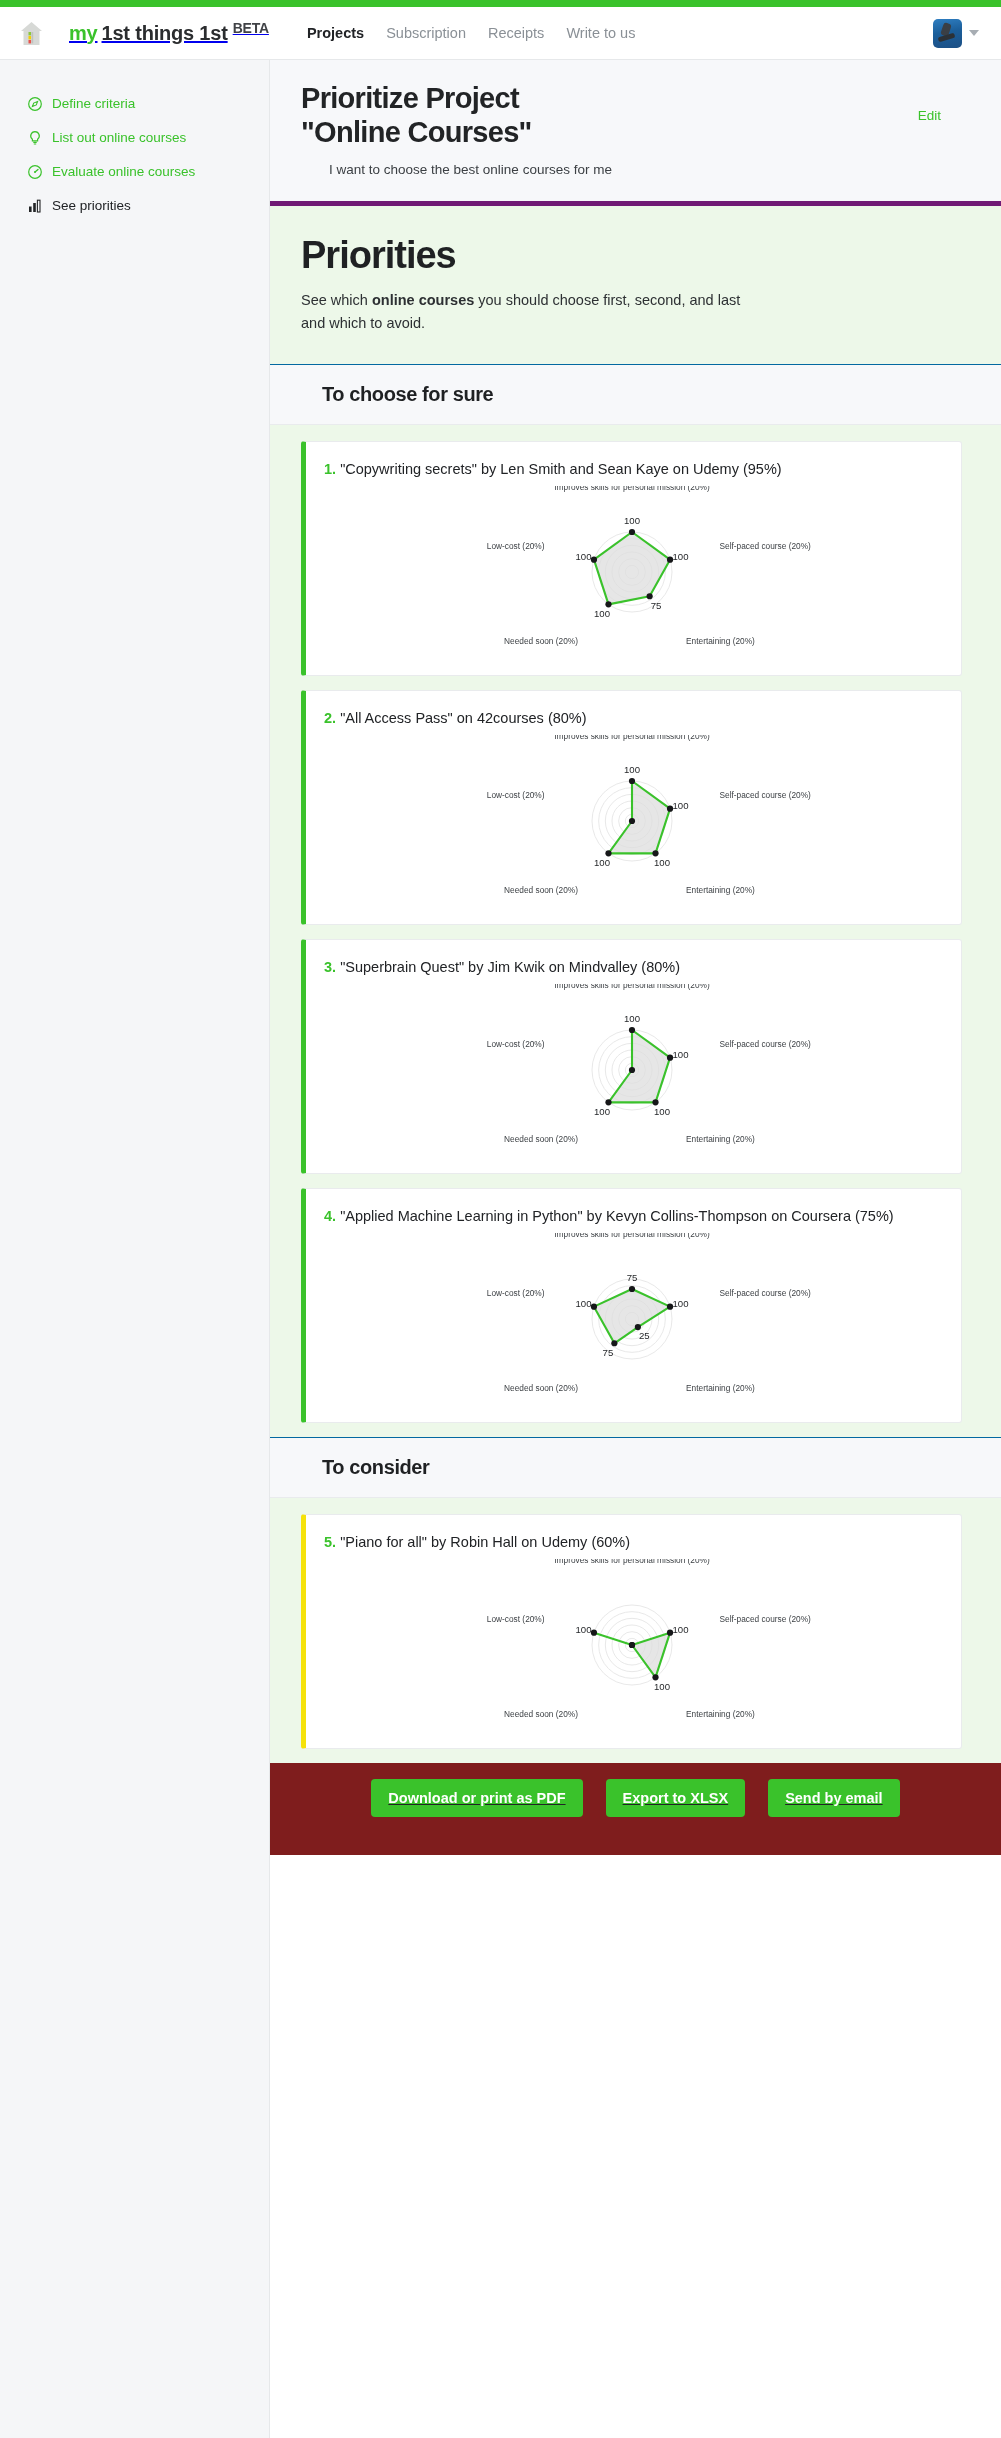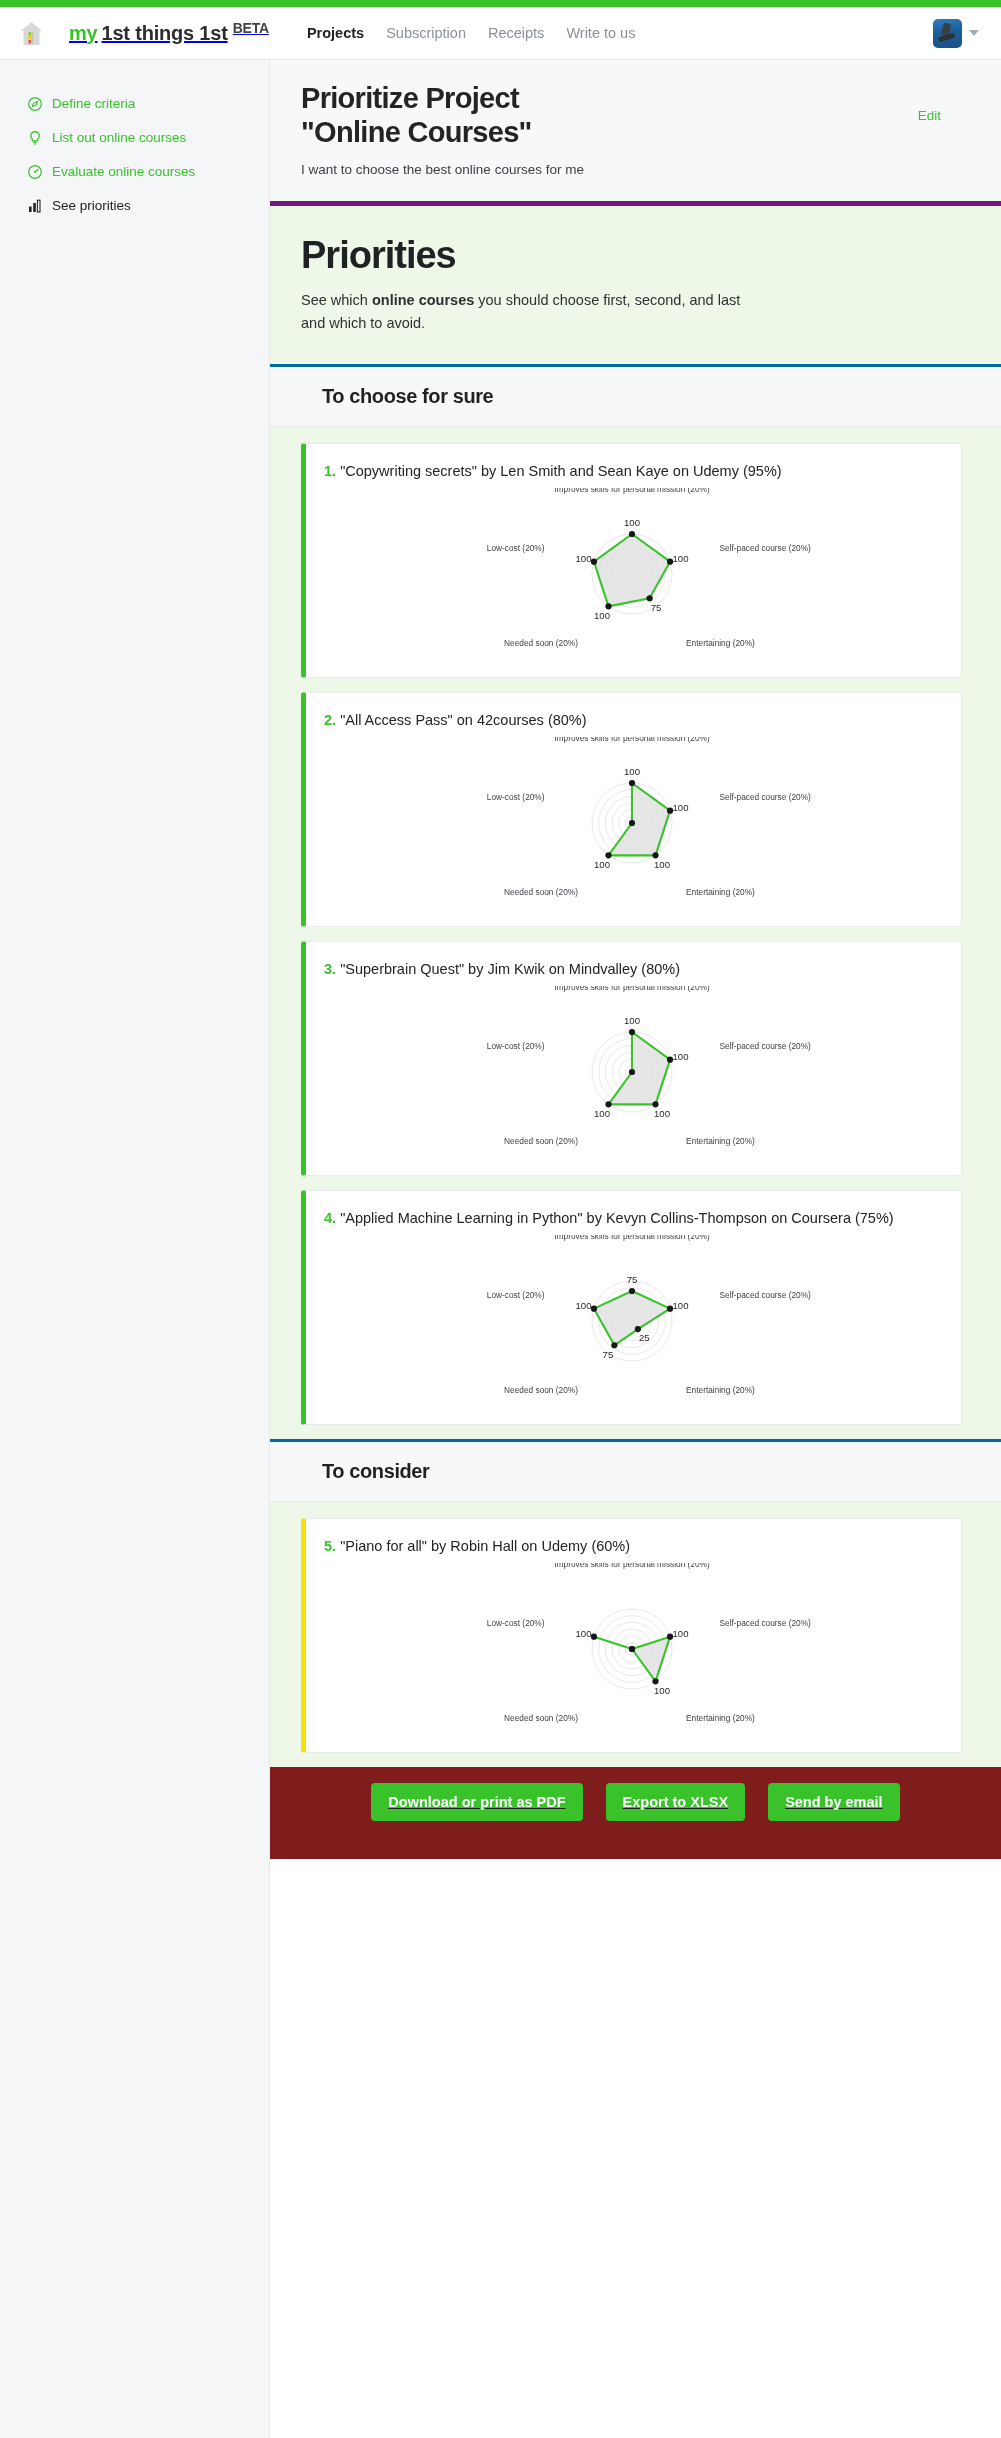--- a/index.html
+++ b/index.html
@@ -104,38 +104,38 @@
     display: flex; align-items: flex-start;
   }
   .proj-head-l { flex: 1 1 auto; min-width: 0; }
   .proj-title {
     font-size: 29px;
     line-height: 1.16;
     font-weight: 900;
     letter-spacing: -0.7px;
     color: #222426;
   }
-  .proj-sub { margin-top: 13px; font-size: 13.5px; color: #3c4044; }
+  .proj-sub { margin-top: 13px; font-size: 13.5px; color: #3c4044; margin-left: 28px; }
   .edit-link {
     font-size: 13.5px; color: #3ac22b; text-decoration: none;
     margin-top: 26px; margin-right: 30px; white-space: nowrap;
   }
 
   
   .prio-banner { background: #edf8e9; padding: 28px 31px 30px 31px; }
   .prio-h1 {
     font-size: 38px; font-weight: 900; letter-spacing: -1px; color: #1f2123;
   }
   .prio-desc { margin-top: 12px; font-size: 14.5px; line-height: 1.55; color: #2d3033; max-width: 440px; }
   .prio-desc b { font-weight: 700; }
 
   
   .group-bar {
     background: #f7f8fa;
-    border-top: 3px solid #0369a1;
+    border-top: 1px solid #0369a1;
     border-bottom: 1px solid #e9ebed;
     padding: 18px 31px 18px 52px;
   }
   .group-bar h2 { font-size: 20px; font-weight: 900; letter-spacing: -0.4px; color: #1f2123; }
 
   
   .list-zone { background: #edf8e9; padding: 16px 0 0 0; }
   .card-row { padding: 0 39px 14px 31px; }
   .card {
     background: #ffffff;

